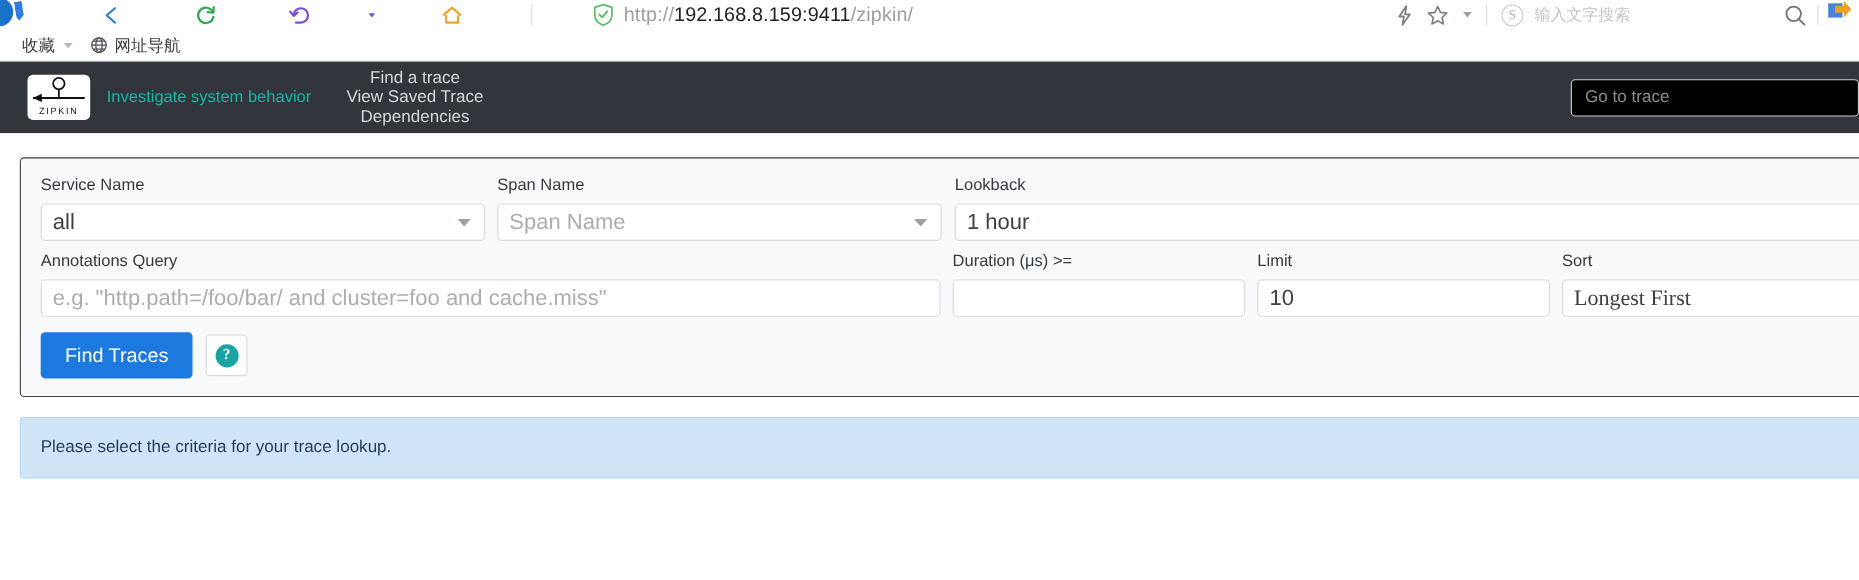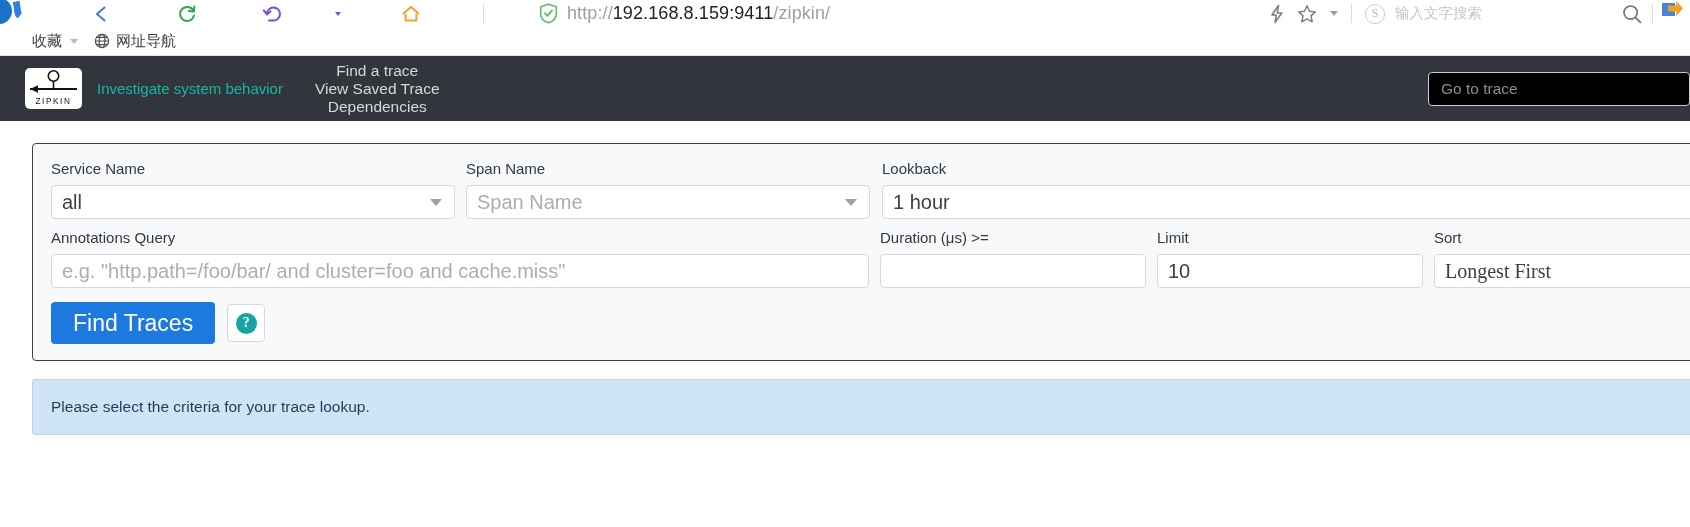--- a/index.html
+++ b/index.html
@@ -132,21 +132,21 @@
   .ext-icon .sq-o {
     position: absolute; left: 8px; top: 1px;
     width: 15px; height: 15px; background: #f0a022;
     clip-path: polygon(0 30%, 55% 30%, 55% 0, 100% 50%, 55% 100%, 55% 70%, 0 70%);
   }
   .bookmarks-bar {
     height: 29px;
     display: flex; align-items: center;
     background: #ffffff;
     border-bottom: 1px solid #e3e5e8;
-    padding-left: 24px;
+    padding-left: 12px;
     font-size: 15px;
     color: #3c4043;
   }
   .bm-item {
     display: flex; align-items: center;
     padding: 0 8px; height: 29px;
     cursor: pointer;
     white-space: nowrap;
   }
   .bm-caret {
@@ -209,21 +209,21 @@
     border-radius: 4px;
     display: flex; align-items: center;
     padding-left: 12px;
     color: #8a8f94;
     font-size: 15.5px;
   }
 
   
   .content {
     background: #ffffff;
-    padding: 22px 18px 0 32px;
+    padding: 22px 18px 0 18px;
   }
   .search-panel {
     border: 1px solid #3c3f46;
     border-radius: 4px;
     background: #f7f9fb;
     padding: 16px 18px 16px 18px;
     width: 1760px;
   }
   .form-row {
     display: flex;
@@ -269,21 +269,21 @@
   .gap-b { width: 12px; flex: 0 0 12px; }
 
   .btn-row { display: flex; align-items: center; margin-top: 14px; }
   .find-traces {
     background: #1b79e0;
     color: #ffffff;
     border: none;
     border-radius: 4px;
     height: 42px;
     padding: 0 22px;
-    font-size: 23px;
+    font-size: 18px;
     font-family: "Liberation Sans", sans-serif;
     cursor: pointer;
   }
   .help-btn {
     width: 38px; height: 38px;
     margin-left: 12px;
     background: #ffffff;
     border: 1px solid #d5dadf;
     border-radius: 4px;
     display: flex; align-items: center; justify-content: center;

